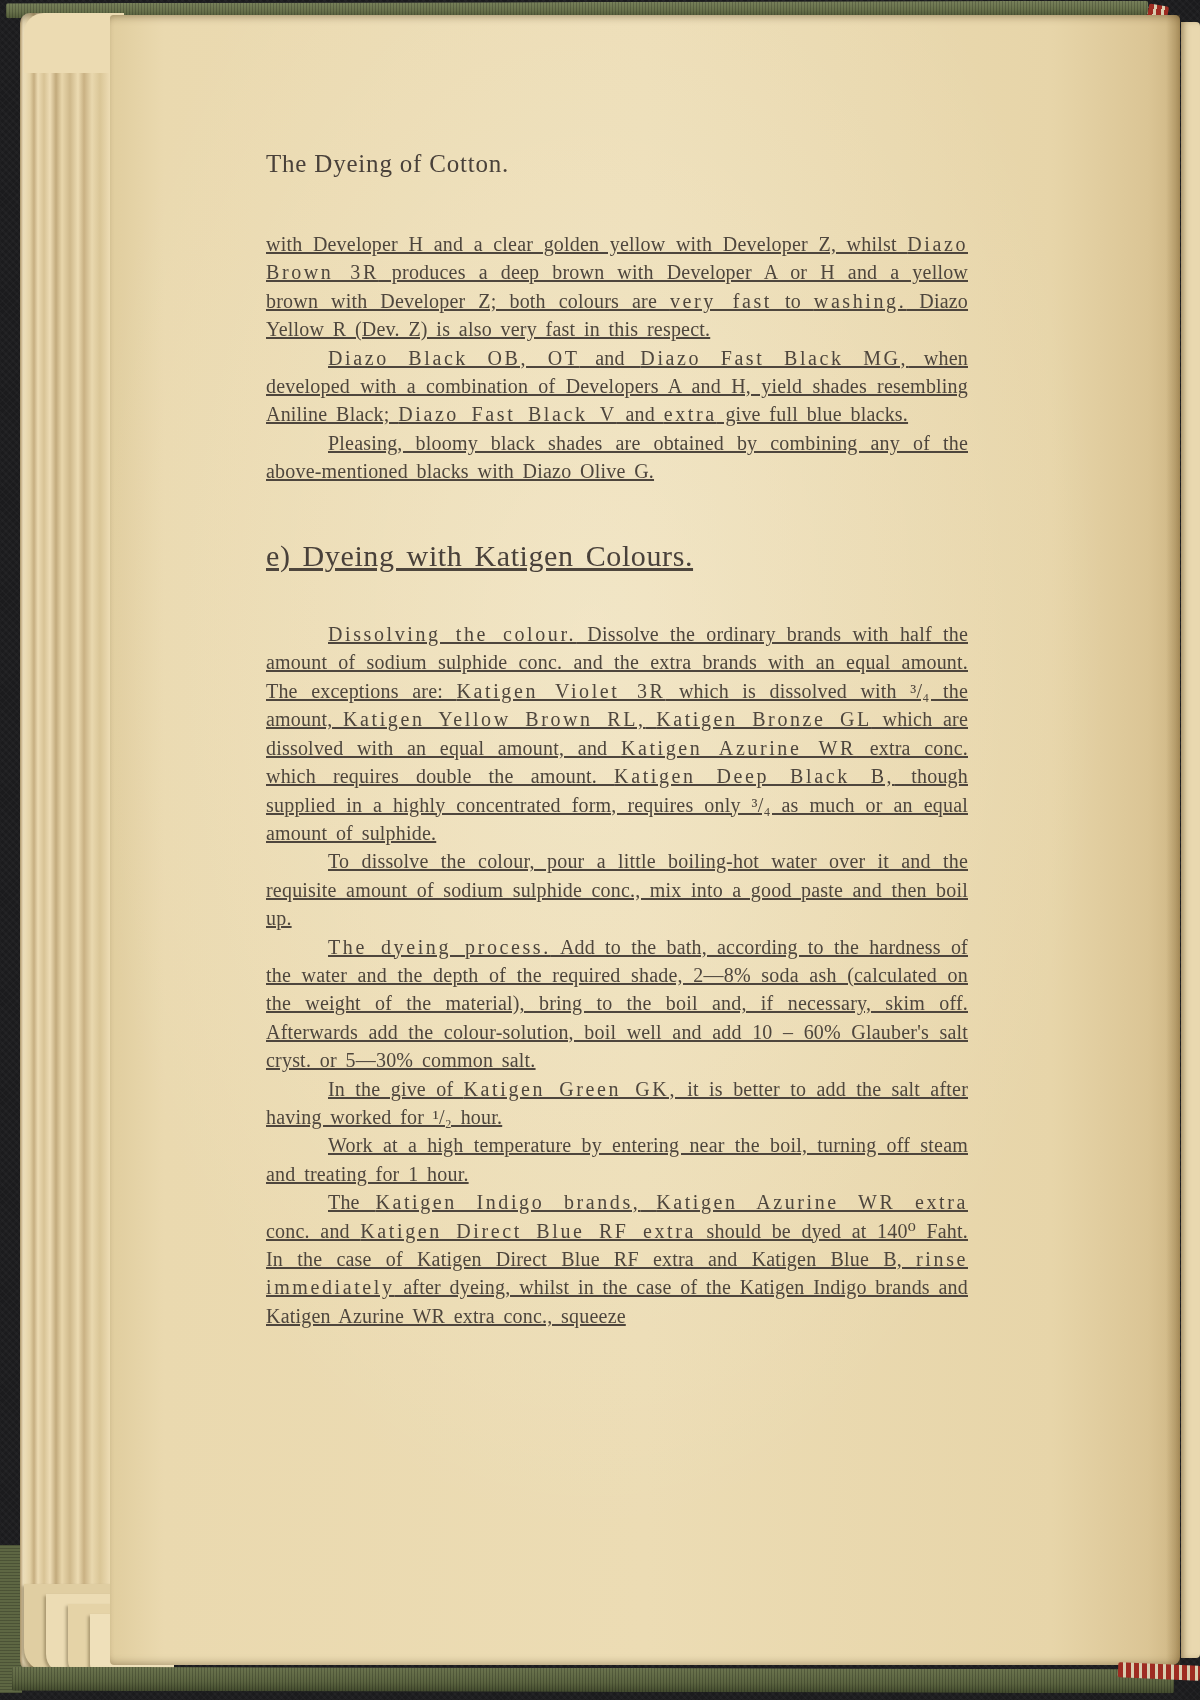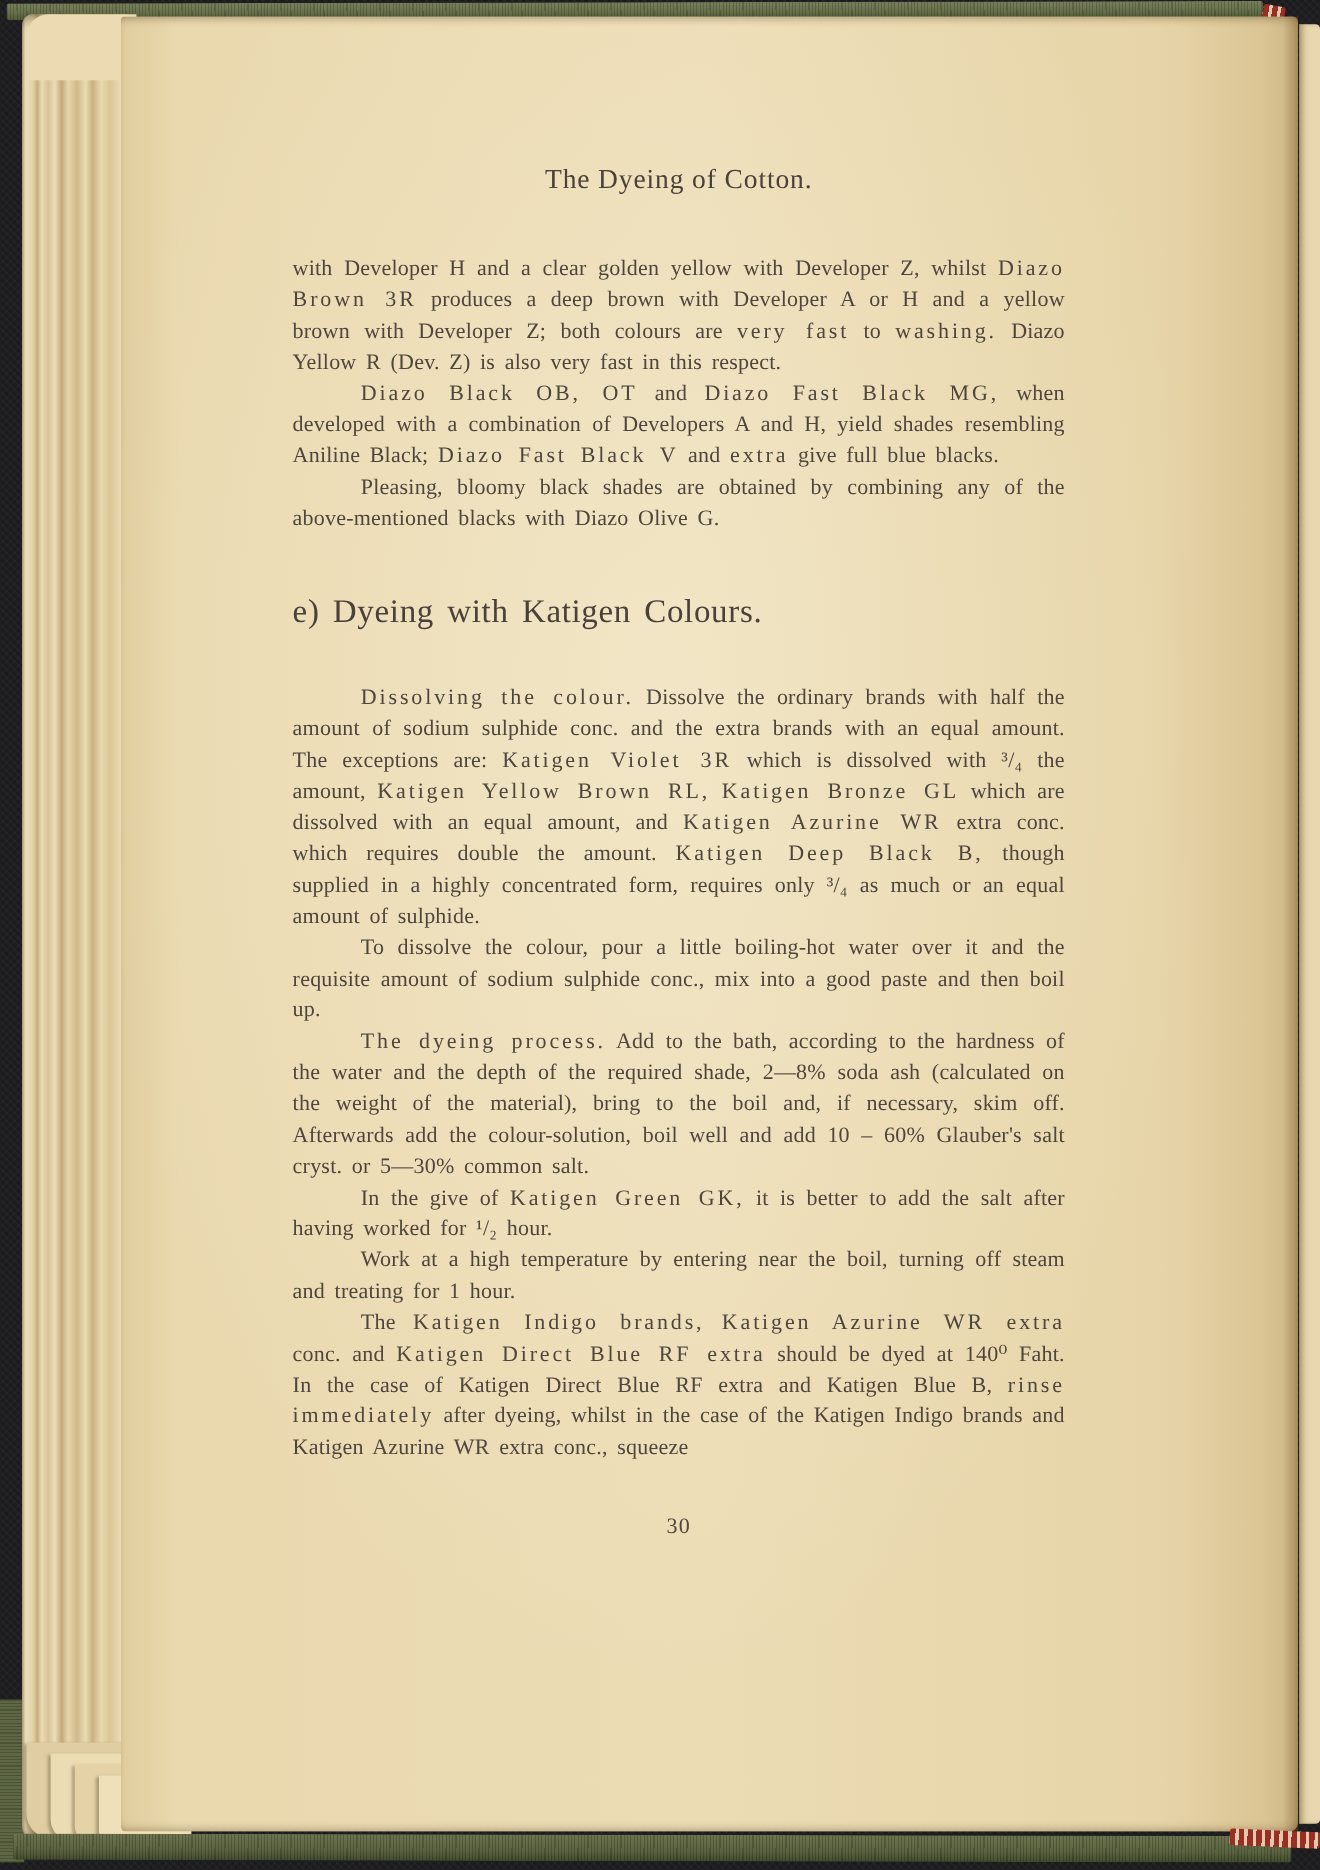--- a/index.html
+++ b/index.html
@@ -66,27 +66,27 @@
     box-shadow:inset 0 7px 9px -6px rgba(60,40,10,0.45), inset 0 -7px 9px -6px rgba(60,40,10,0.40);
   }
   .right-crease{position:absolute;top:0;right:0;width:14px;height:100%;
     background:linear-gradient(90deg, rgba(110,80,30,0) 0%, rgba(110,80,30,0.38) 100%);}
   .adjacent-page{
     left:1181px;top:22px;width:19px;height:1636px;background:#e9d8af;border-radius:0 4px 4px 0;
     box-shadow:inset 5px 0 7px -3px rgba(80,55,15,0.55);
   }
   
   .page-title{
-    left:266px;top:150px;width:702px;text-align:center;
+    left:266px;top:150px;width:702px;
     font-size:25px;letter-spacing:0.8px;color:#49413a;
   }
   .text-block{
     left:266px;top:230px;width:702px;
     color:#4e463d;font-size:20px;line-height:28.4px;
-    text-align:justify;word-spacing:3.5px;letter-spacing:0.2px;
+    text-align:justify;word-spacing:3.5px;letter-spacing:0.2px;text-decoration:underline;
   }
   .para{margin:0;}
   .para.indent{text-indent:62px;}
   .sperr{letter-spacing:2.6px;word-spacing:5px;}
   .section-heading{
     margin:56px 0 50px;text-align:left;font-weight:400;
     font-size:30px;letter-spacing:0.6px;color:#49413a;word-spacing:4px;
   }
   .page-number{margin-top:44px;text-align:center;font-size:20px;letter-spacing:1px;}
 </style>
@@ -121,14 +121,13 @@
     </div>
   <h2 class="section-heading">e) Dyeing with Katigen Colours.</h2>
   <div>
       <p class="para indent"><span class="sperr">Dissolving the colour.</span><span> Dissolve the ordinary brands with half the amount of sodium sulphide conc. and the extra brands with an equal amount. The exceptions are: </span><span class="sperr">Katigen Violet 3R</span><span> which is dissolved with ³/₄ the amount, </span><span class="sperr">Katigen Yellow Brown RL,</span><span> </span><span class="sperr">Katigen Bronze GL</span><span> which are dissolved with an equal amount, and </span><span class="sperr">Katigen Azurine WR</span><span> extra conc. which requires double the amount. </span><span class="sperr">Katigen Deep Black B,</span><span> though supplied in a highly concentrated form, requires only ³/₄ as much or an equal amount of sulphide.</span></p>
       <p class="para indent"><span>To dissolve the colour, pour a little boiling-hot water over it and the requisite amount of sodium sulphide conc., mix into a good paste and then boil up.</span></p>
       <p class="para indent"><span class="sperr">The dyeing process.</span><span> Add to the bath, according to the hardness of the water and the depth of the required shade, 2—8% soda ash (calculated on the weight of the material), bring to the boil and, if necessary, skim off. Afterwards add the colour-solution, boil well and add 10 – 60% Glauber's salt cryst. or 5—30% common salt.</span></p>
       <p class="para indent"><span>In the give of </span><span class="sperr">Katigen Green GK,</span><span> it is better to add the salt after having worked for ¹/₂ hour.</span></p>
       <p class="para indent"><span>Work at a high temperature by entering near the boil, turning off steam and treating for 1 hour.</span></p>
       <p class="para indent"><span>The </span><span class="sperr">Katigen Indigo brands,</span><span> </span><span class="sperr">Katigen Azurine WR extra</span><span> conc. and </span><span class="sperr">Katigen Direct Blue RF extra</span><span> should be dyed at 140⁰ Faht. In the case of Katigen Direct Blue RF extra and Katigen Blue B, </span><span class="sperr">rinse immediately</span><span> after dyeing, whilst in the case of the Katigen Indigo brands and Katigen Azurine WR extra conc., squeeze</span></p>
     </div>
-  <div class="page-number">30</div>
 </div>
 
 </body></html>

